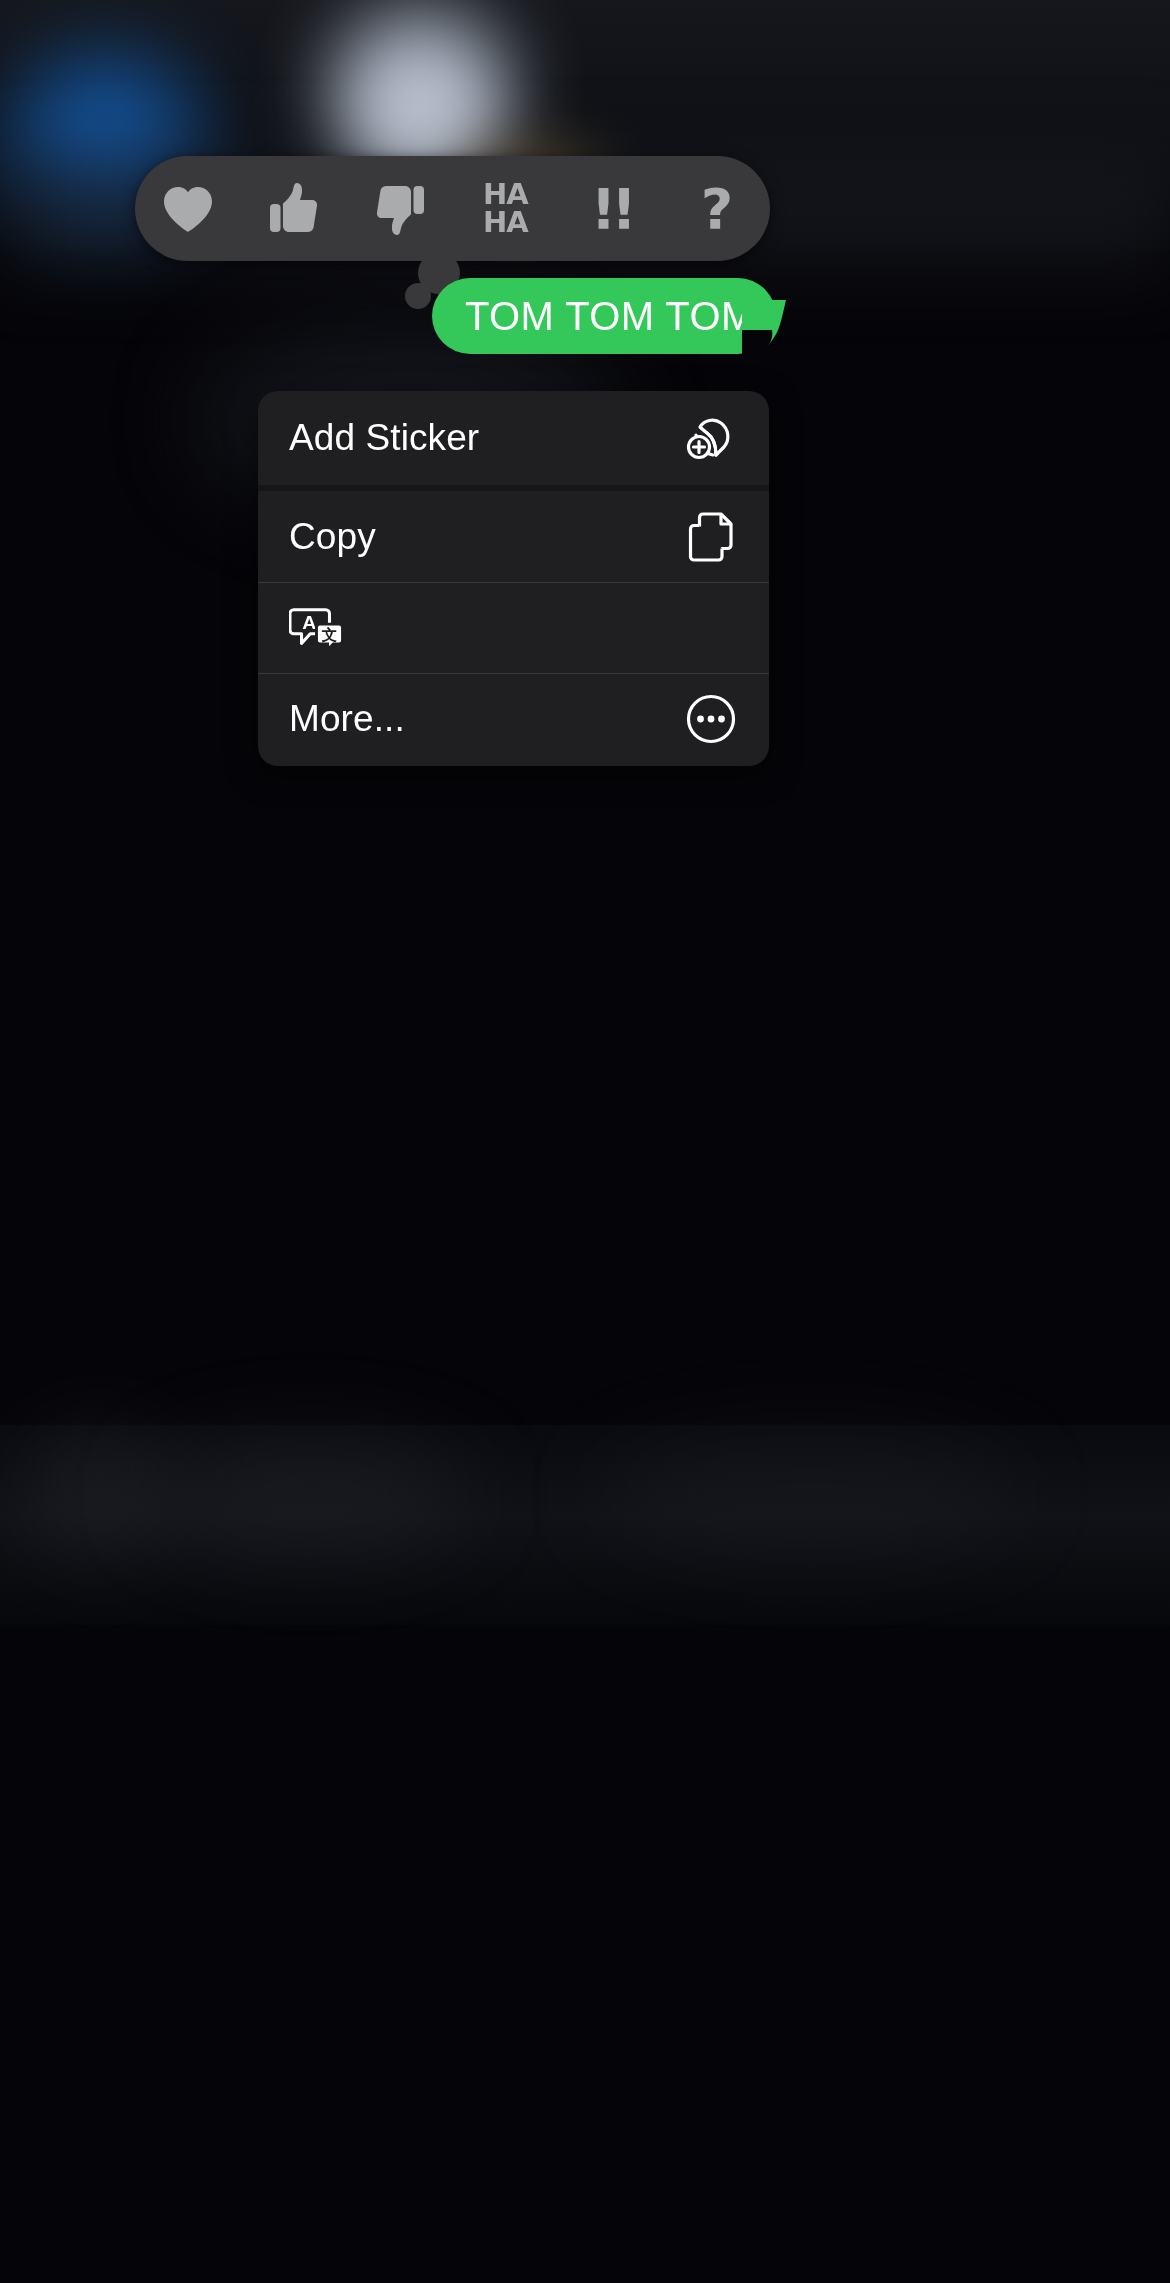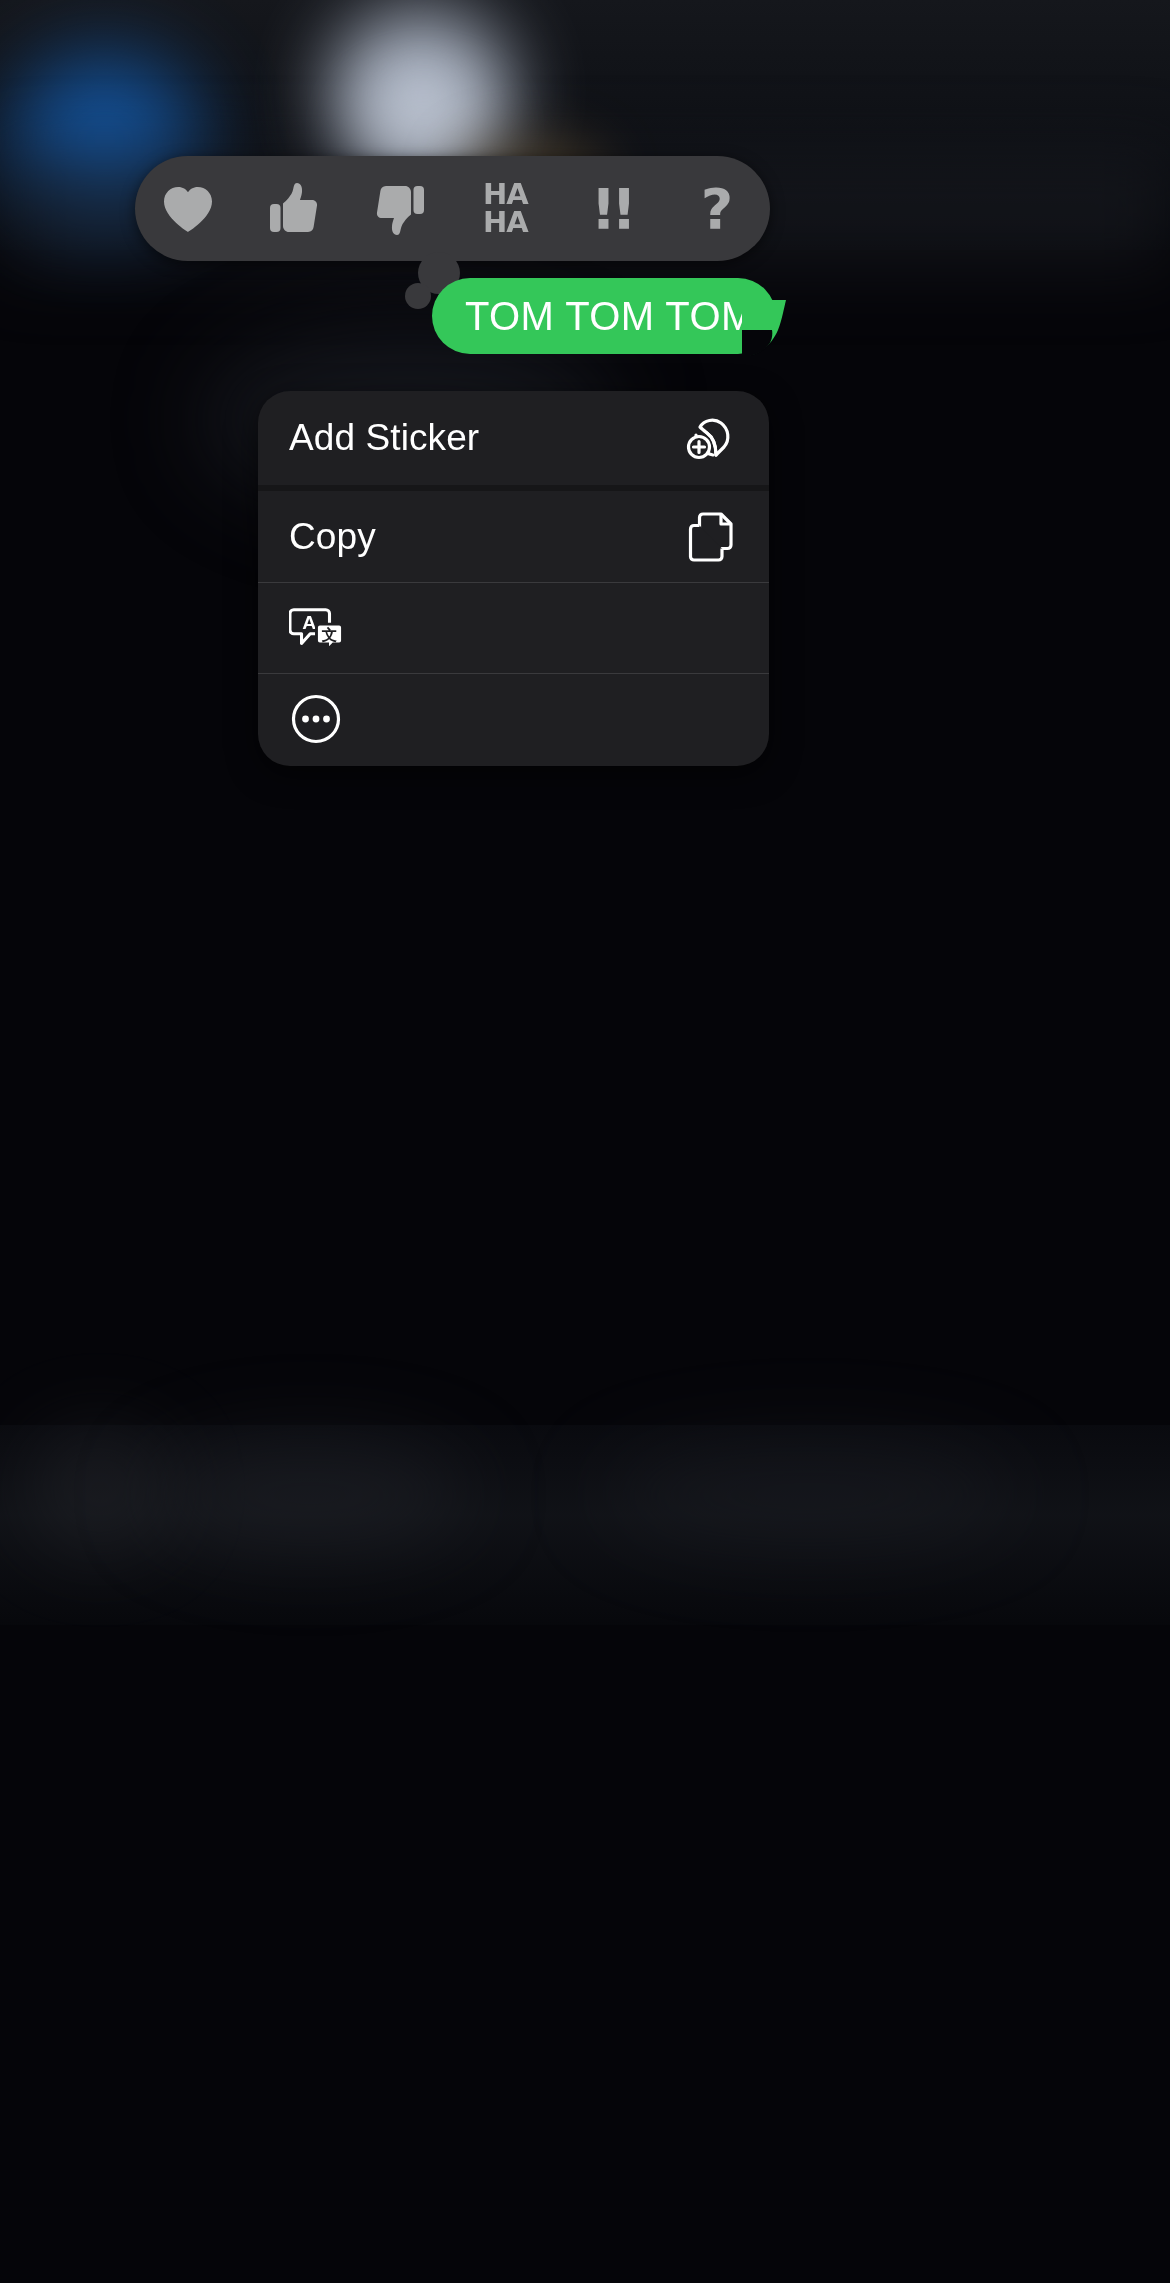--- a/index.html
+++ b/index.html
@@ -45,21 +45,21 @@
   #message-bubble{position:absolute;left:432px;top:278px;width:344px;height:76px;
     background:#34c759;border-radius:38px;display:flex;align-items:center;
     justify-content:flex-start;padding-left:33px;box-sizing:border-box;}
   #message-bubble .txt{color:#fff;font-size:40px;letter-spacing:.4px;white-space:nowrap;
     font-family:"Liberation Sans",sans-serif;}
   #bubble-tail{position:absolute;left:742px;top:300px;width:44px;height:56px;overflow:hidden;}
   #bubble-tail svg{display:block;}
 
   
   #context-menu{position:absolute;left:258px;top:391px;width:511px;height:375px;
-    background:#1f1f22;border-radius:32px;overflow:hidden;
+    background:#1f1f22;border-radius:20px;overflow:hidden;
     box-shadow:0 8px 30px rgba(0,0,0,.6);}
   .menu-item{position:relative;height:90px;display:flex;align-items:center;
     padding:0 31px 0 31px;box-sizing:border-box;}
   .menu-item .label{color:#fff;font-size:37px;letter-spacing:.1px;flex:1;
      font-family:"Liberation Sans",sans-serif;}
   .menu-item .icon{width:54px;height:54px;display:flex;align-items:center;
      justify-content:center;color:#fff;}
   .menu-item .icon svg{display:block;}
   .divider{height:1px;background:#3a3a3d;margin:0;}
   .divider.thick{height:6px;background:#161618;}
@@ -176,20 +176,21 @@
           <path d="M5 4 L38 4 C40.2 4 42 5.8 42 8 L42 25 C42 27.2 40.2 29 38 29 L22 29 L13 39 L13 29 L5 29 C2.8 29 1 27.2 1 25 L1 8 C1 5.8 2.8 4 5 4 Z" stroke="#fff" stroke-width="3.2" stroke-linejoin="round" fill="none"></path>
           <text x="21" y="24" font-family="Liberation Sans, sans-serif" font-size="20" font-weight="bold" fill="#fff" text-anchor="middle">A</text>
           <path d="M32 19 L52 19 C54 19 55.5 20.5 55.5 22.5 L55.5 36 C55.5 38 54 39.5 52 39.5 L46 39.5 L40 45.5 L40 39.5 L32 39.5 C30 39.5 28.5 38 28.5 36 L28.5 22.5 C28.5 20.5 30 19 32 19 Z" fill="#fff" stroke="#1f1f22" stroke-width="3"></path>
           <text x="42" y="35" font-family="DejaVu Sans, sans-serif" font-size="16" font-weight="bold" fill="#1f1f22" text-anchor="middle">文</text>
         </svg>
       </span>
     </div>
     <div class="divider"></div>
 
     <div class="menu-item" id="mi-more">
+      <span class="label">More...</span>
       <span class="icon">
         <svg width="50" height="50" viewBox="0 0 50 50">
           <circle cx="25" cy="25" r="22.5" fill="none" stroke="#fff" stroke-width="3.2"></circle>
           <circle cx="14.5" cy="25" r="3.4" fill="#fff"></circle>
           <circle cx="25" cy="25" r="3.4" fill="#fff"></circle>
           <circle cx="35.5" cy="25" r="3.4" fill="#fff"></circle>
         </svg>
       </span>
     </div>
 

